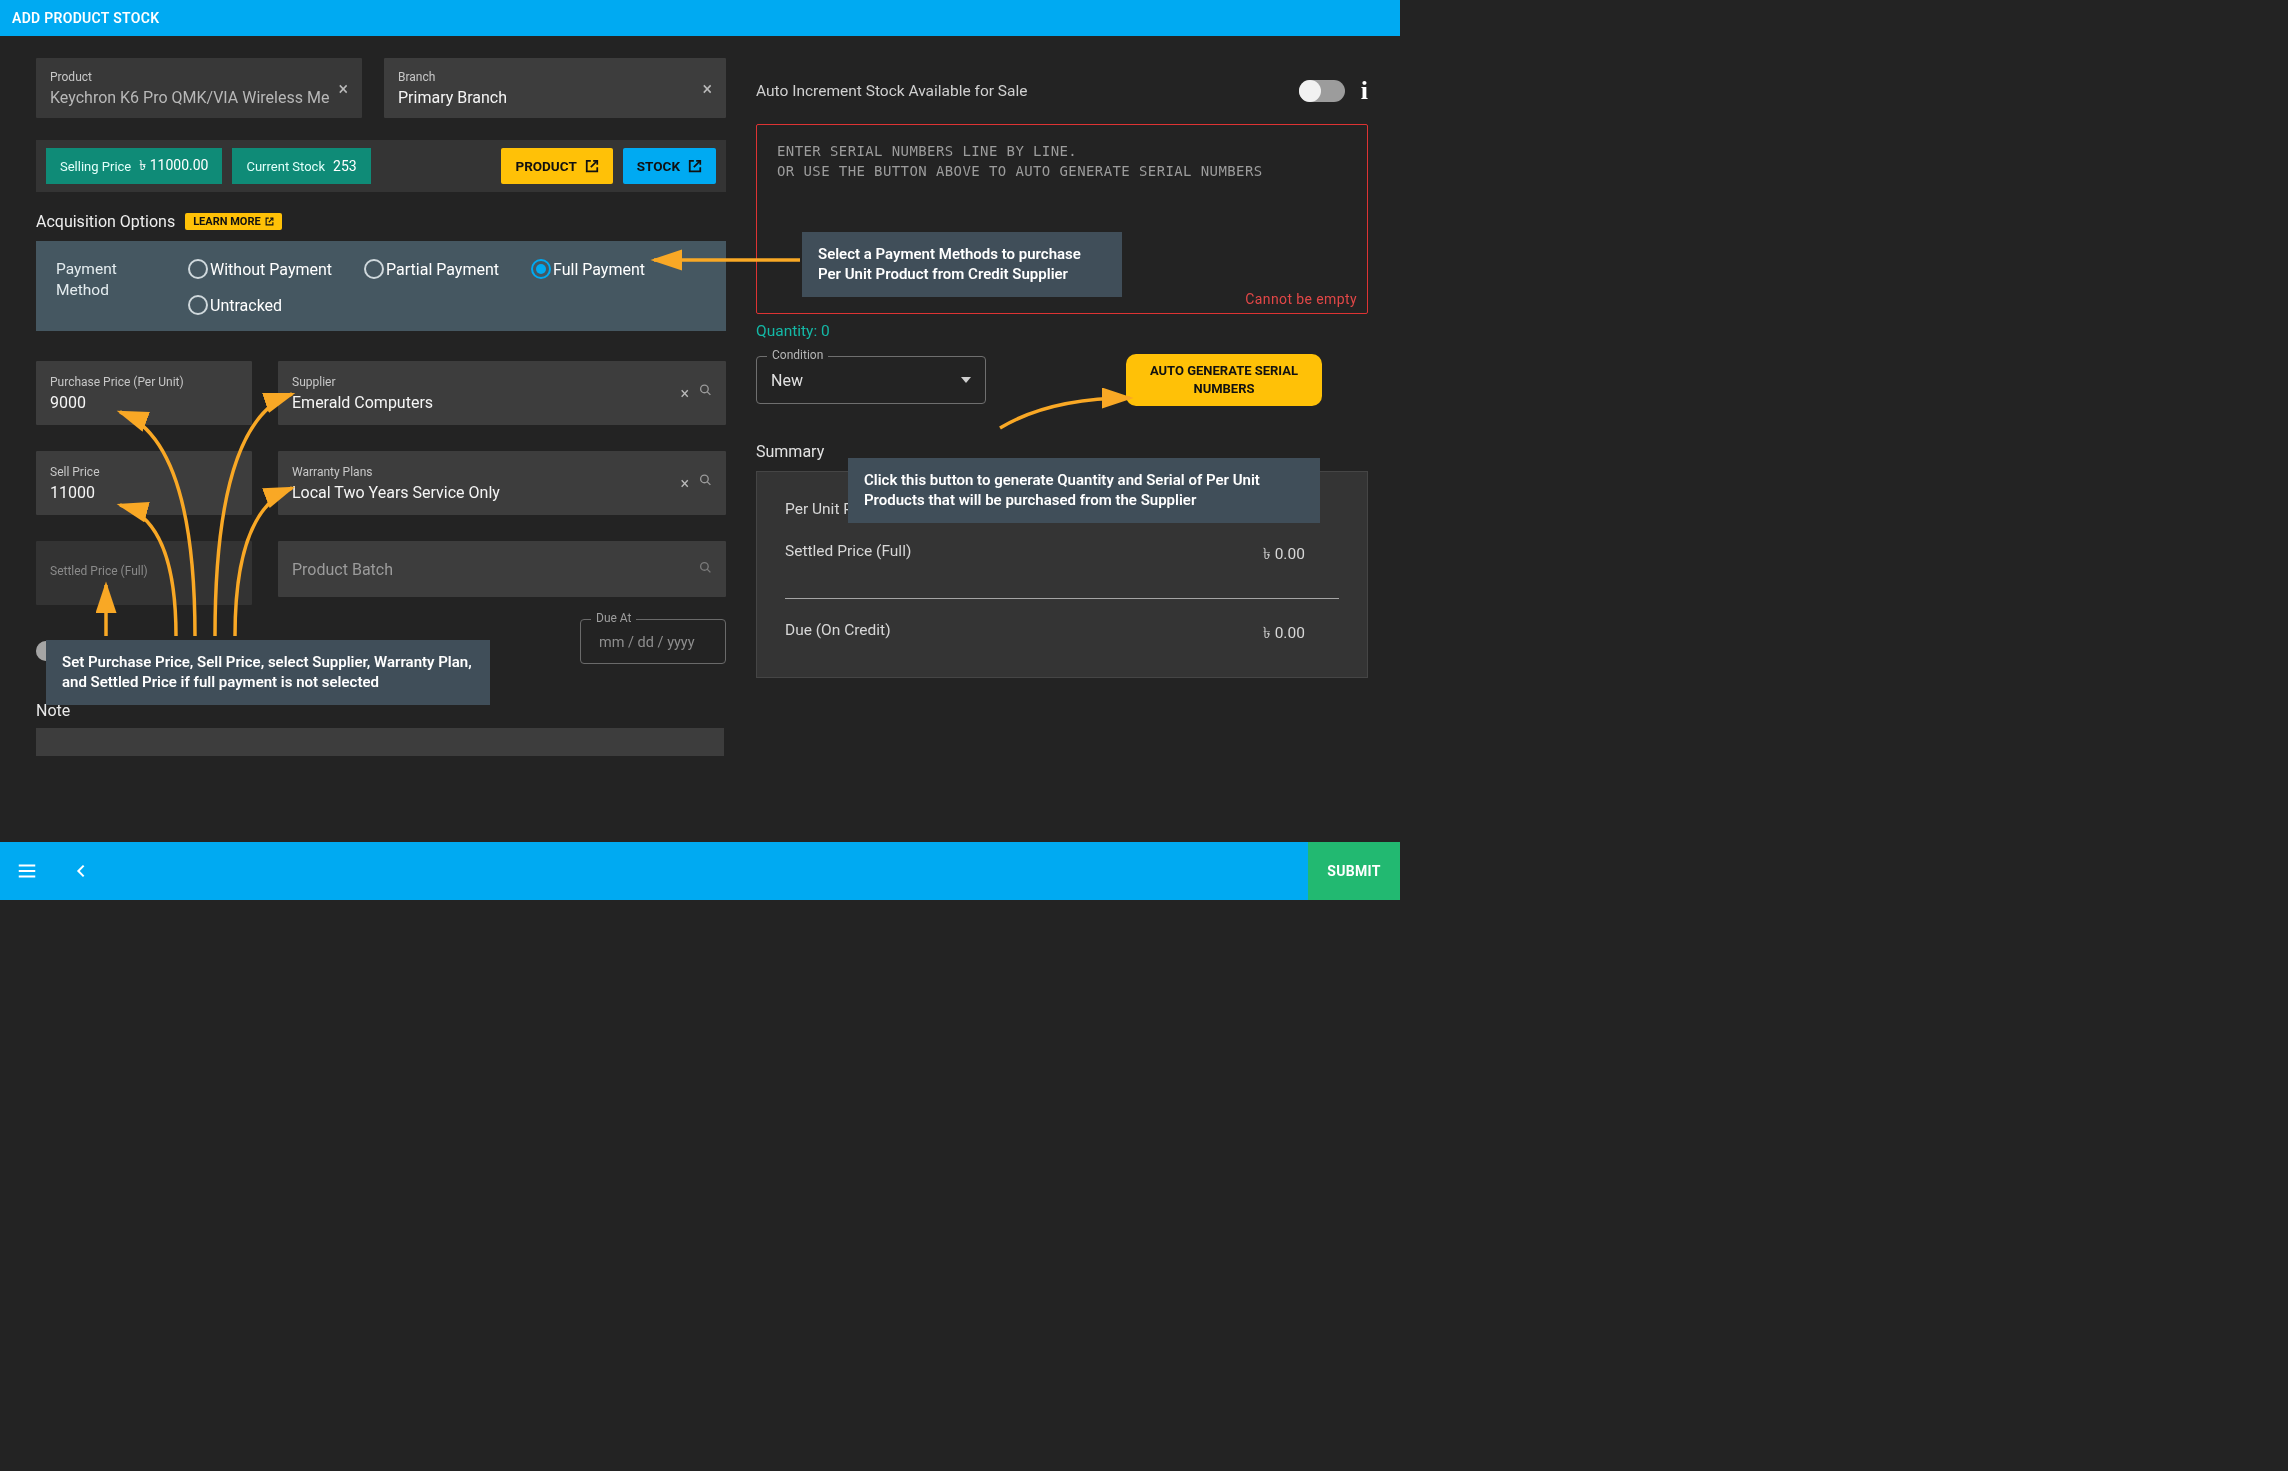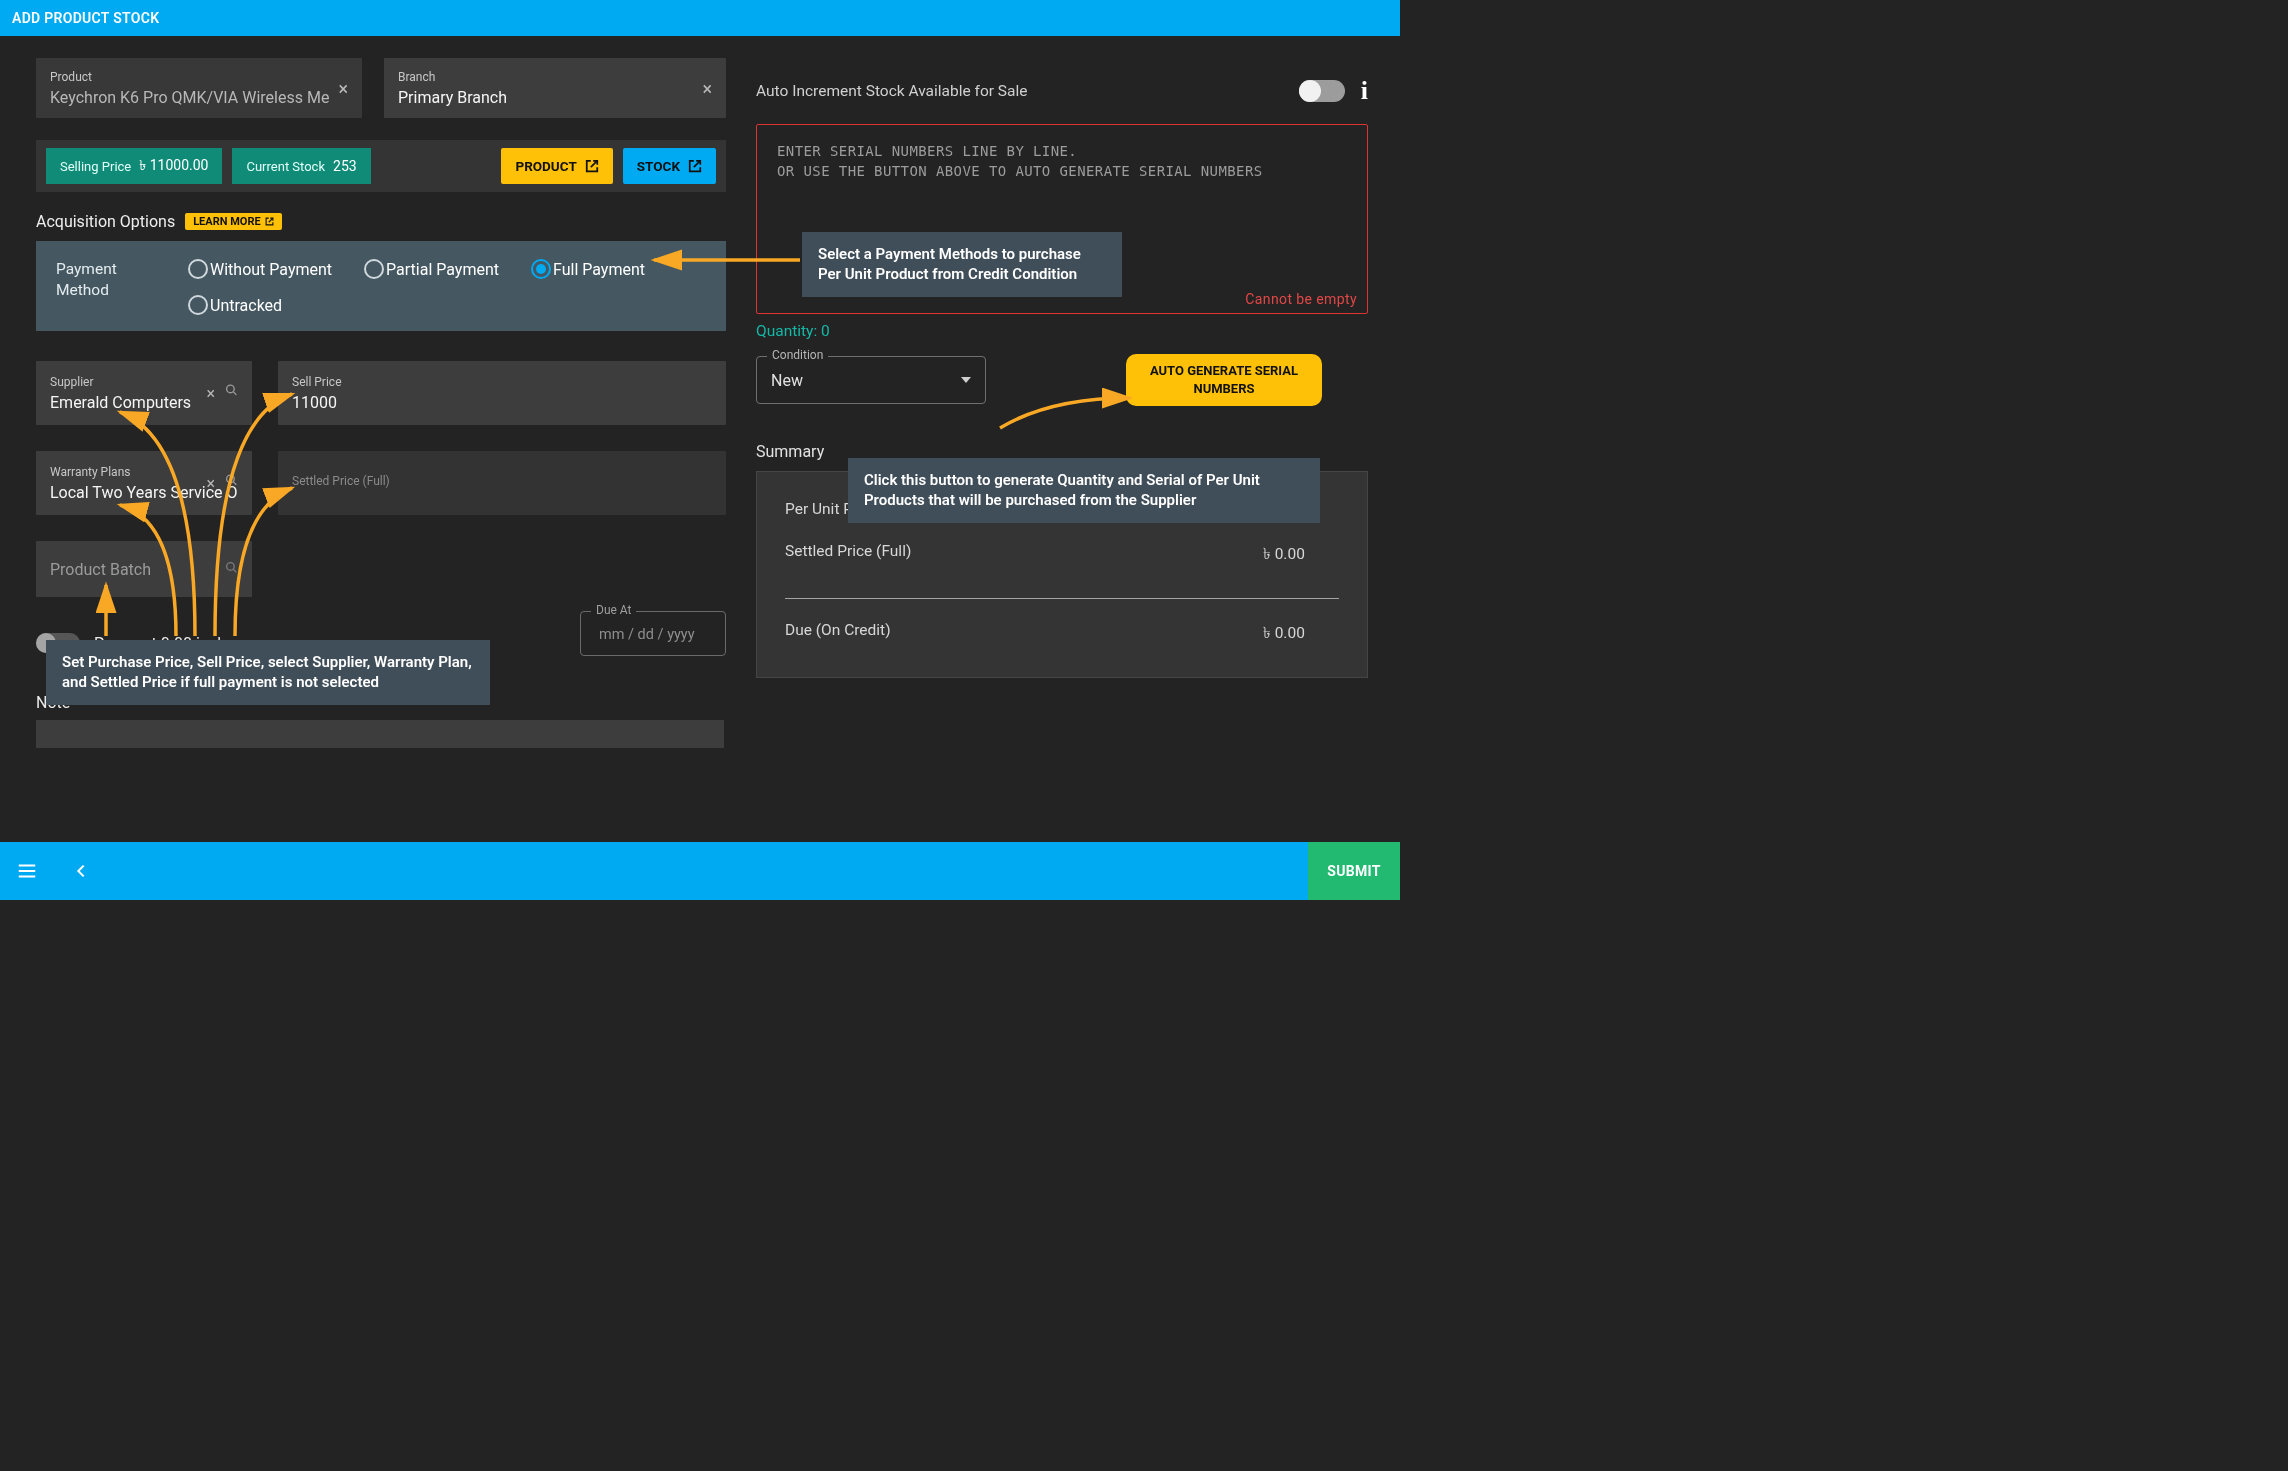--- a/index.html
+++ b/index.html
@@ -307,20 +307,24 @@
             <div class="radio">
               <span class="circ"></span>
                 <span>Untracked</span>
             </div>
           </div>
         </div>
       </div>
     </div>
 
     <div class="grid2">
+      <div class="field left-col">
+        <div class="label">Purchase Price (Per Unit)</div>
+        <div class="value">9000</div>
+      </div>
       <div class="field">
         <div class="label">Supplier</div>
         <div class="value">Emerald Computers</div>
         <div class="icons-right">
           <span style="font-size:16px;">×</span>
           <span class="search-ico">
             <svg width="13" height="13" viewBox="0 0 24 24" fill="none" stroke="#9a9a9a" stroke-width="2.5">
                 <circle cx="10" cy="10" r="7"></circle>
                 <path d="M21 21l-6-6"></path>
               </svg>
@@ -422,21 +426,21 @@
       <div class="summary-row">
         <div class="c1">Due (On Credit)</div>
         <div class="c2"></div>
         <div class="c3">৳ 0.00</div>
       </div>
     </div>
   </div>
 </div>
 
 <div class="anno" style="left:802px; top:232px; width:320px;">
-  <span>Select a Payment Methods to purchase Per Unit Product from Credit Condition</span>
+  <span>Select a Payment Methods to purchase Per Unit Product from Credit Supplier</span>
 </div>
 <div class="anno" style="left:848px; top:458px; width:472px;">
   <span>Click this button to generate Quantity and Serial of Per Unit Products that will be purchased from the Supplier</span>
 </div>
 <div class="anno" style="left:46px; top:640px; width:444px;">
   <span>Set Purchase Price, Sell Price, select Supplier, Warranty Plan, and Settled Price if full payment is not selected</span>
 </div>
 
 <svg class="overlay" viewBox="0 0 1400 900">
   <defs>

